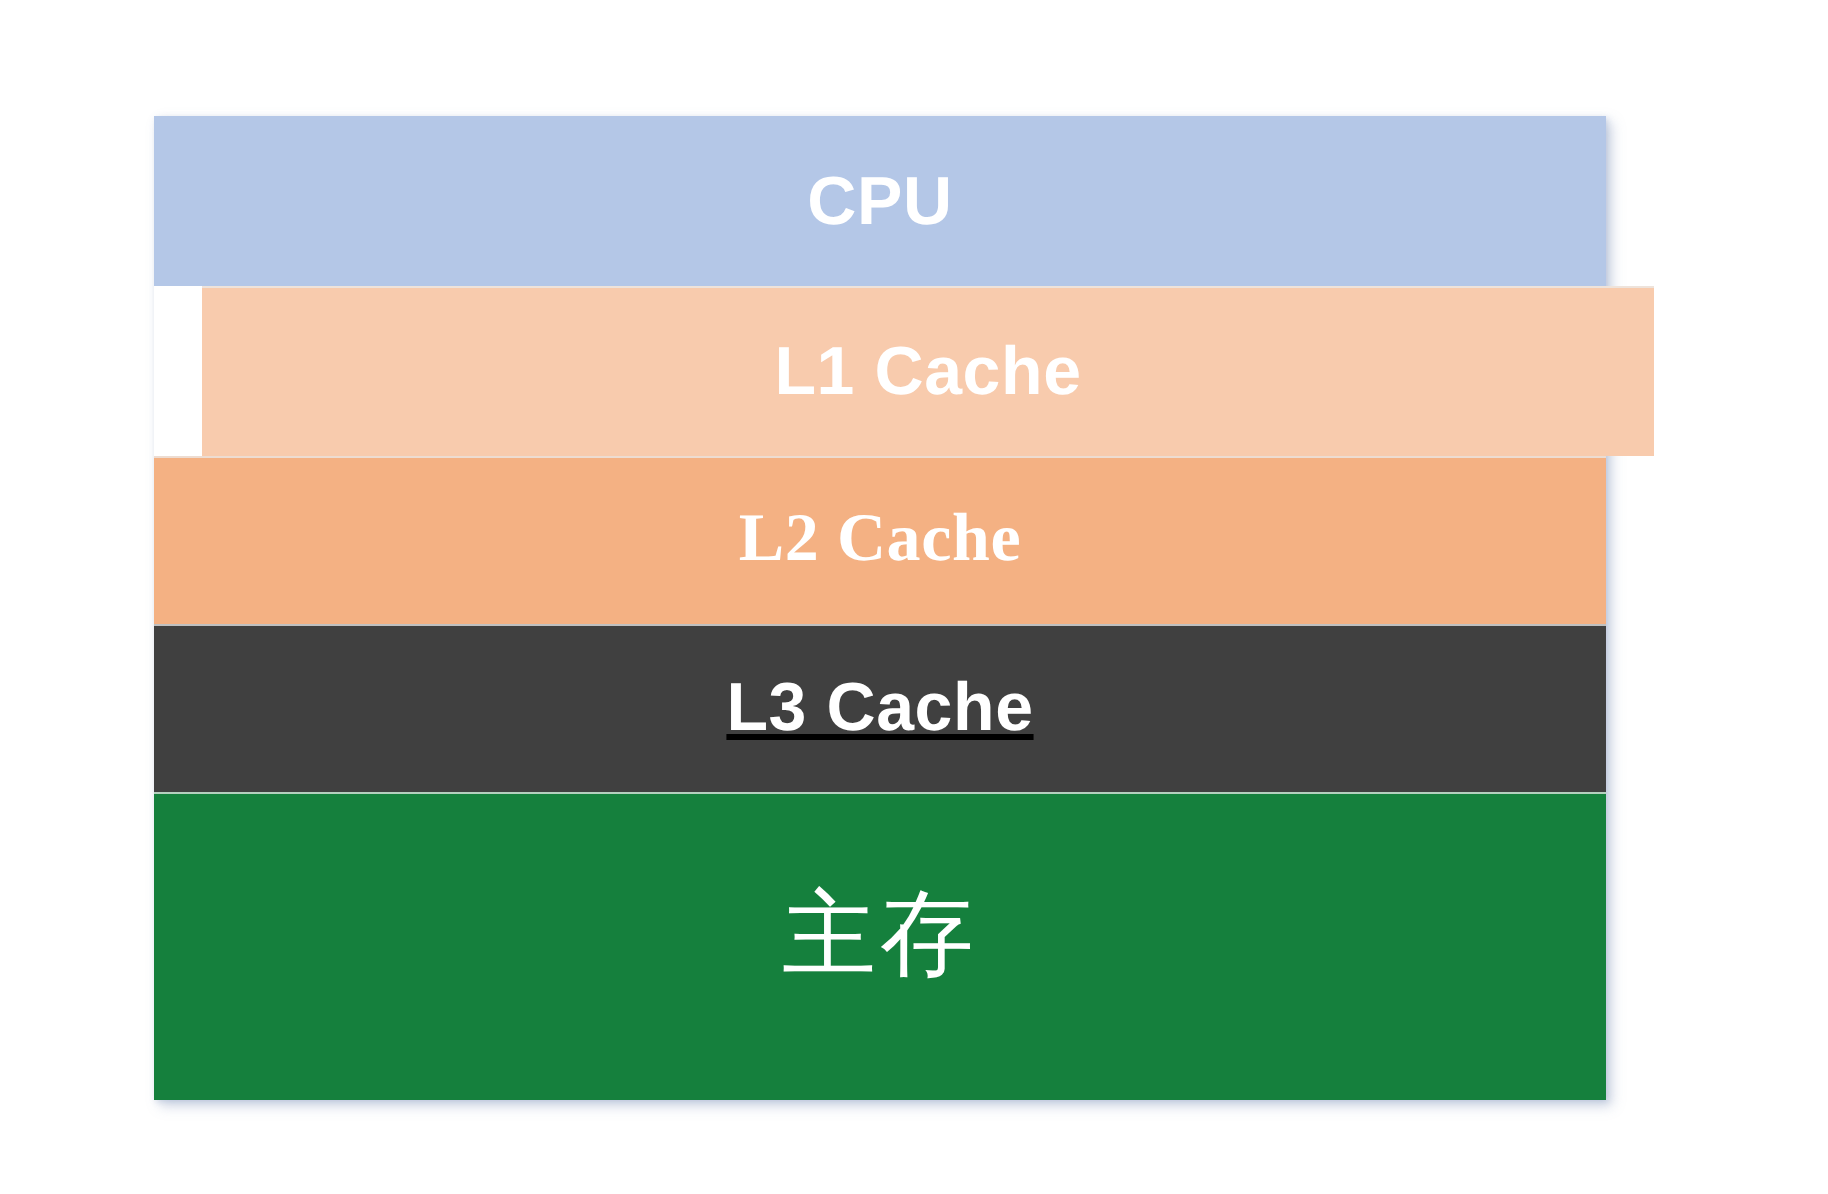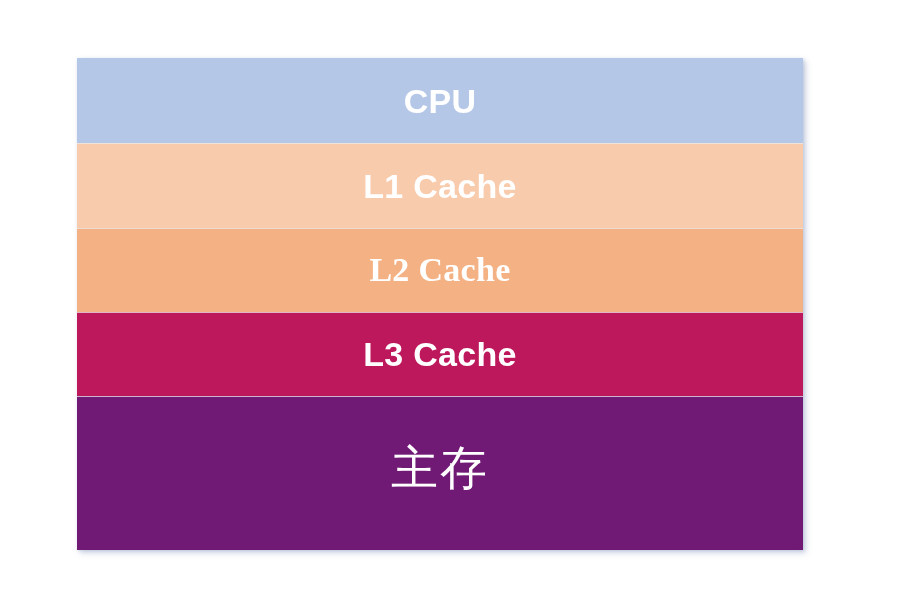--- a/index.html
+++ b/index.html
@@ -80,21 +80,21 @@
   
   .label-cjk {
     font-weight: normal;
     font-size: 47px;
     letter-spacing: 2px;
     font-family: "DejaVu Sans", "Liberation Sans", sans-serif;
   }
 
   
   .band-cpu { height: 85px; }
-  .band-l1  { height: 85px; }
+  .band-l1  { height: 85px; margin-left: 24px; }
   .band-l2  { height: 84px; }
   .band-l3  { height: 84px; }
   .band-mem { height: 154px; }
 
   
   .band-mem .band-label {
     position: relative;
     top: -6px;
   }
 </style>
@@ -110,23 +110,23 @@
     </div>
 
     <div class="band band-l1" style="background: rgb(248, 203, 173);">
       <span class="band-label label-latin">L1 Cache</span>
     </div>
 
     <div class="band band-l2" style="background: rgb(244, 177, 131); font-family: Liberation Serif, serif;">
       <span class="band-label label-latin">L2 Cache</span>
     </div>
 
-    <div class="band band-l3" style="background: #be185d;">
+    <div class="band band-l3" style="background: #404040; text-decoration: underline;">
       <span class="band-label label-latin">L3 Cache</span>
     </div>
 
-    <div class="band band-mem" style="background: #701a75;">
+    <div class="band band-mem" style="background: #15803d;">
       <span class="band-label label-cjk">主存</span>
     </div>
 
   </div>
 
 </div>
 
 </body></html>

